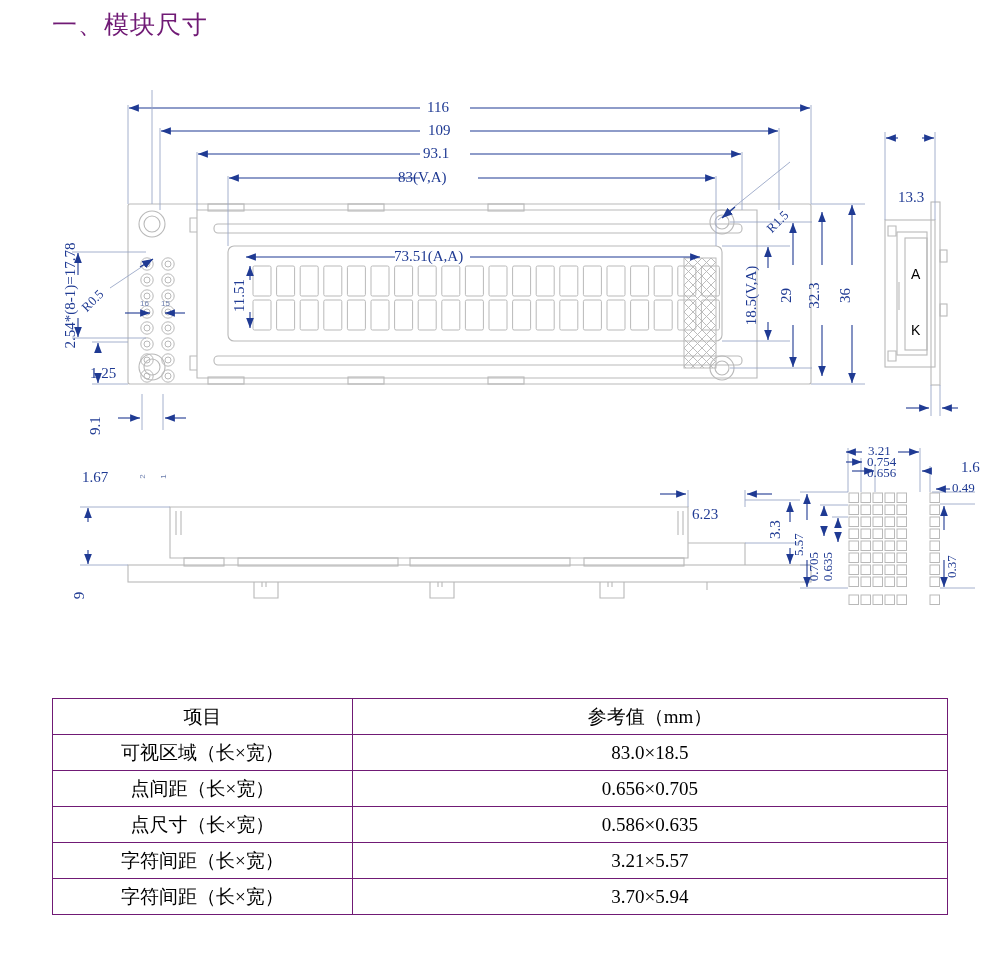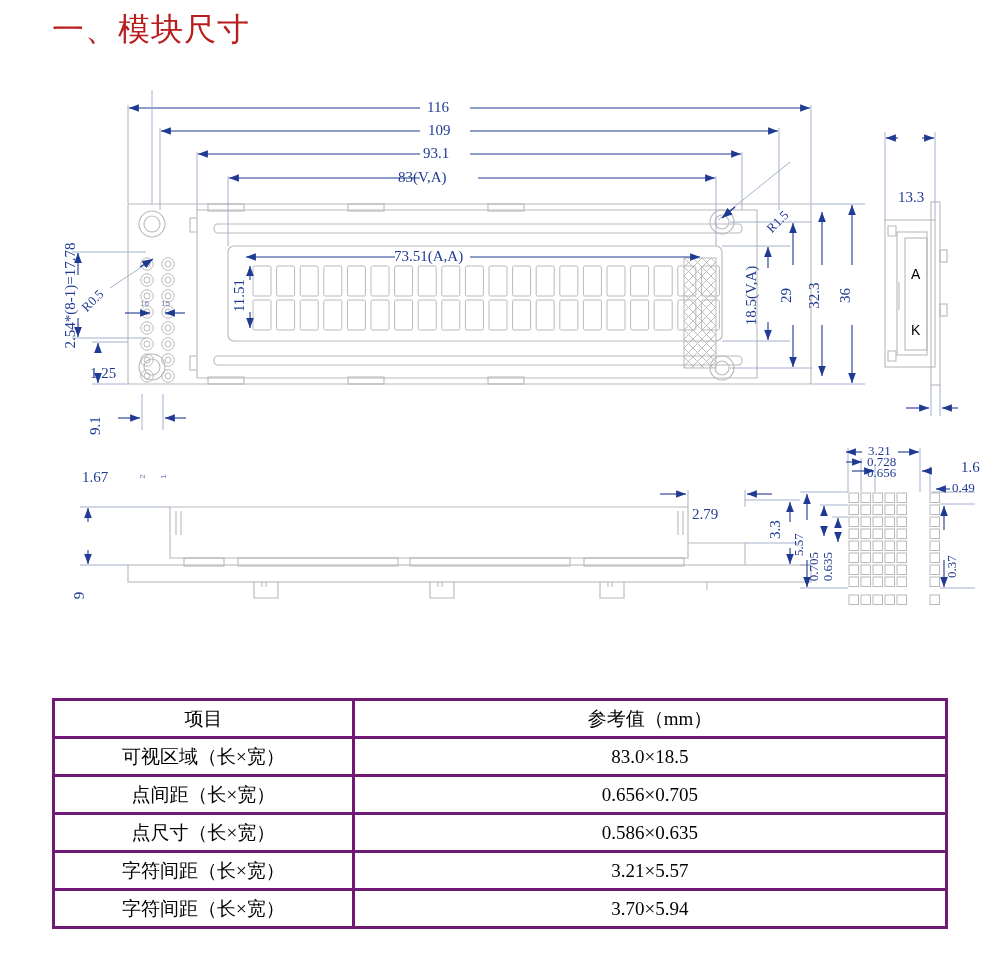--- a/index.html
+++ b/index.html
@@ -5,21 +5,21 @@
   html,body{margin:0;padding:0;}
   body{
     width:1000px;height:958px;background:#ffffff;
     font-family:"Liberation Serif","DejaVu Serif",serif;
     color:#000;overflow:hidden;position:relative;
   }
   #page{position:relative;width:1000px;height:958px;}
 
   .title{
     position:absolute;left:52px;top:8px;
-    font-size:32px;letter-spacing:1px;color:#b91c1c;
+    font-size:25px;letter-spacing:1px;color:#701a75;
     font-family:Liberation Sans, sans-serif;
     white-space:nowrap;
   }
 
   
   #drawing{position:absolute;left:0;top:60px;width:1000px;height:620px;}
   #drawing svg{display:block;}
 
   
   .dim{
@@ -42,21 +42,21 @@
     font-size:8px;white-space:nowrap;
   }
 
   
   #spec-table{
     position:absolute;left:52px;top:698px;
     border-collapse:collapse;width:896px;
     font-family:"Liberation Serif","DejaVu Serif",serif;
   }
   #spec-table td{
-    border:3px solid #701a75;
+    border:1px solid #701a75;
     text-align:center;
     font-size:19px;
     padding:4px 6px;
     height:27px;
     color:#000;
   }
   #spec-table td.c0{width:296px;}
   #spec-table td.c1{width:600px;}
 </style>
 </head>
@@ -456,25 +456,25 @@
     <div class="pinlbl" style="left:161px;top:239px;">15</div>
     <div class="pinlbl rot90" style="left:140px;top:412px;">2</div>
     <div class="pinlbl rot90" style="left:161px;top:412px;">1</div>
 
     <div class="dim" style="left:898px;top:130px;">13.3</div>
     <div class="dim" style="left:961px;top:400px;">1.6</div>
     <div class="blk" style="left:911px;top:206px;">A</div>
     <div class="blk" style="left:911px;top:262px;">K</div>
 
     <div class="dim rot90" style="left:76px;top:528px;">9</div>
-    <div class="dim" style="left:692px;top:447px;">2.79</div>
+    <div class="dim" style="left:692px;top:447px;">6.23</div>
     <div class="dim rot90" style="left:766px;top:462px;">3.3</div>
 
     <div class="dim small" style="left:868px;top:384px;">3.21</div>
-    <div class="dim small" style="left:867px;top:395px;">0.728</div>
+    <div class="dim small" style="left:867px;top:395px;">0.754</div>
     <div class="dim small" style="left:867px;top:406px;">0.656</div>
     <div class="dim small" style="left:952px;top:421px;">0.49</div>
     <div class="dim small rot90" style="left:787px;top:478px;">5.57</div>
     <div class="dim small rot90" style="left:799px;top:500px;">0.705</div>
     <div class="dim small rot90" style="left:813px;top:500px;">0.635</div>
     <div class="dim small rot90" style="left:940px;top:500px;">0.37</div>
   </div>
 
   <table id="spec-table">
     <tbody>

